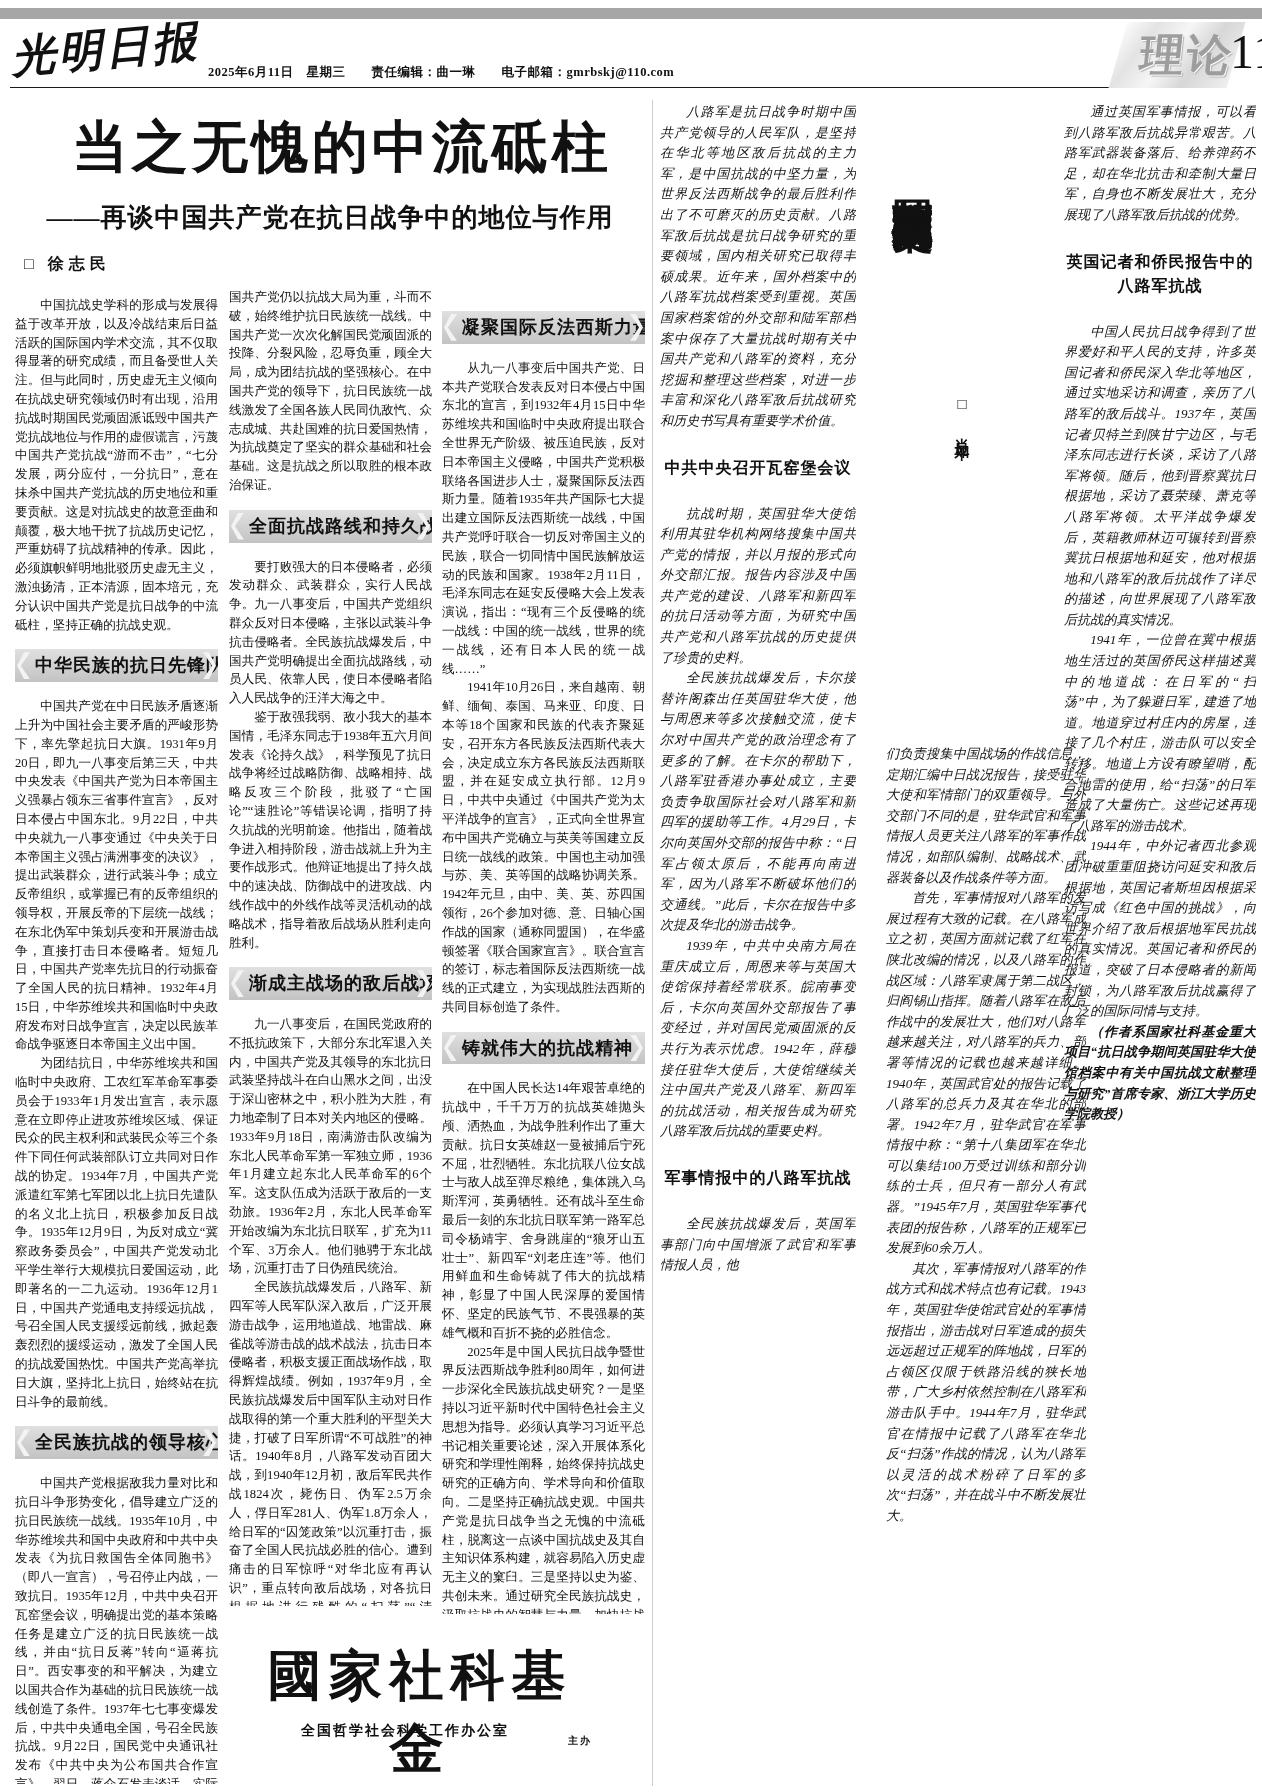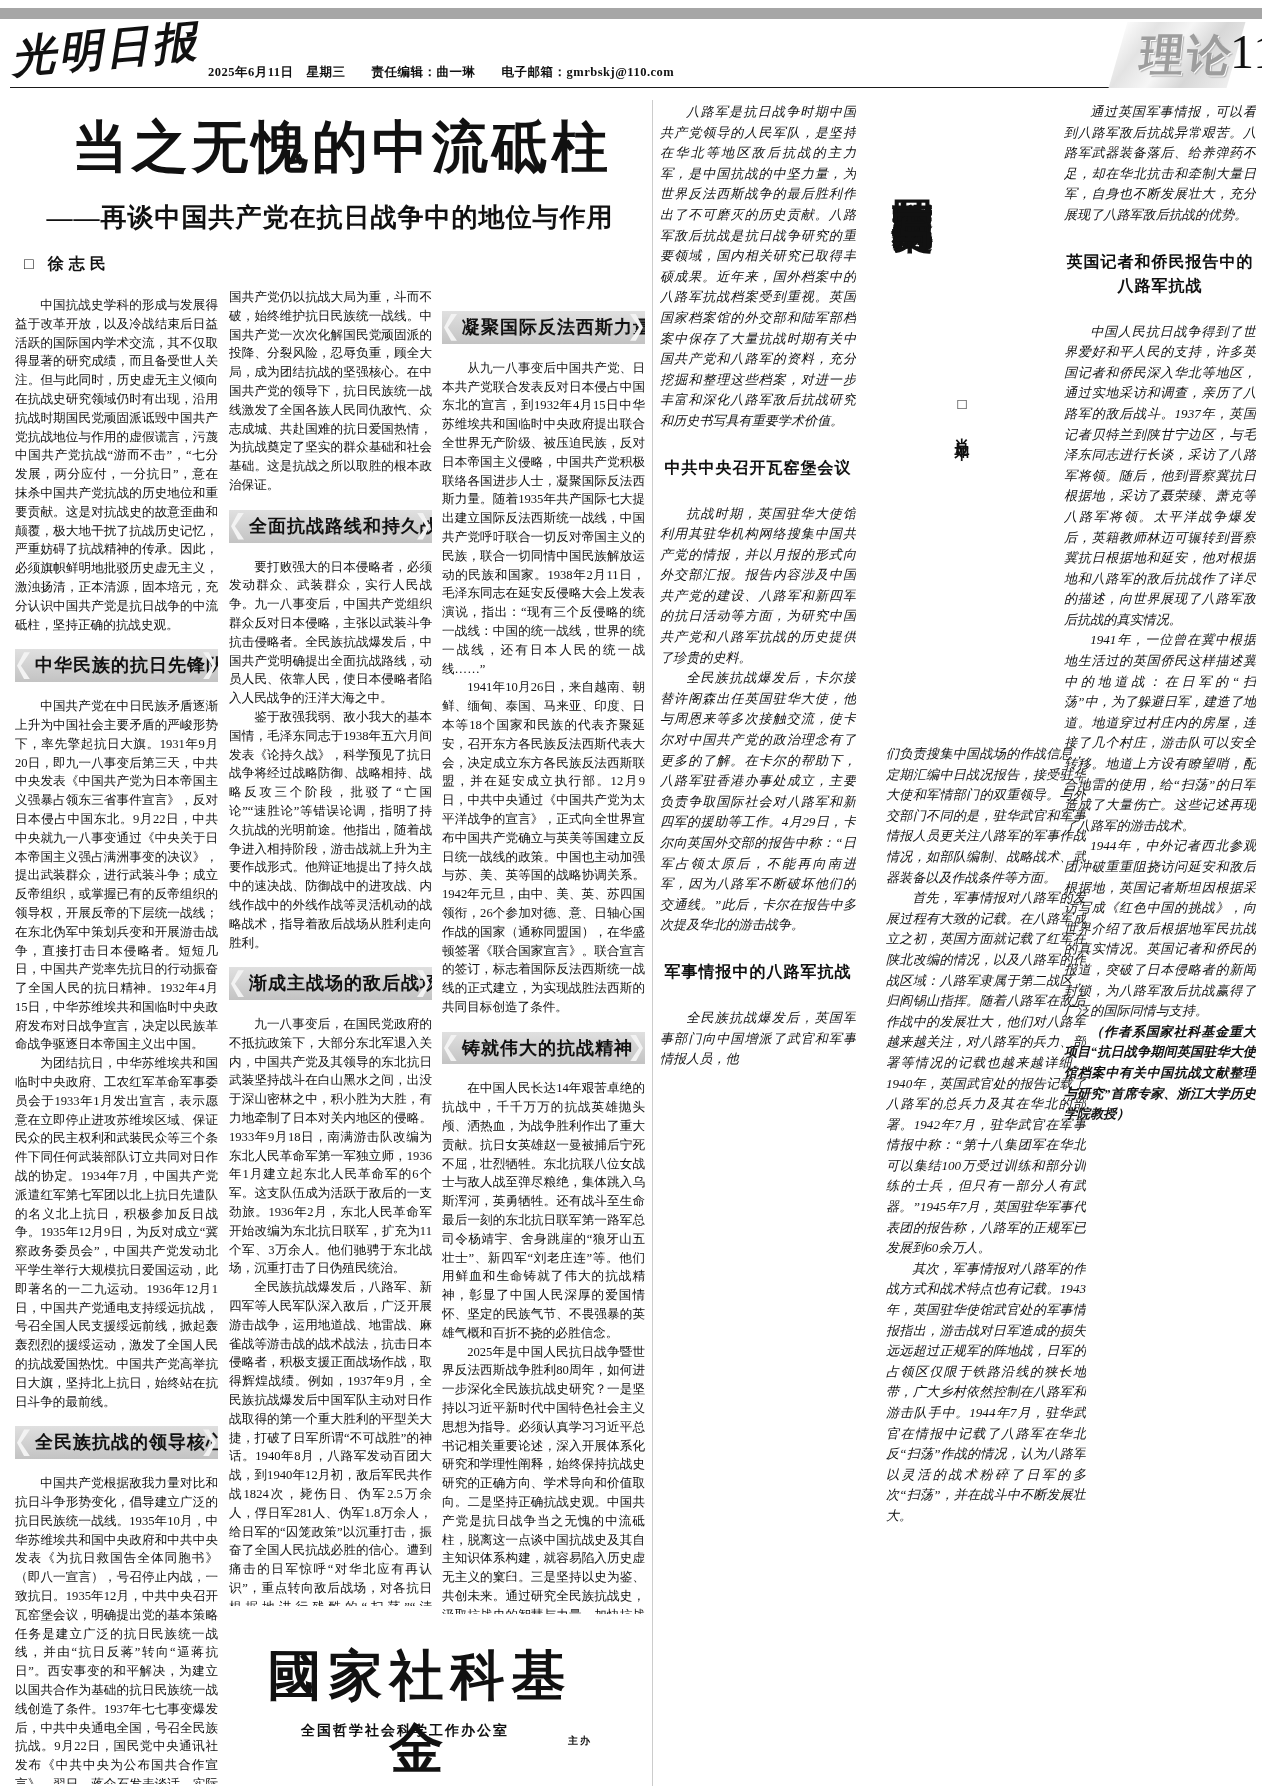--- a/index.html
+++ b/index.html
@@ -104,20 +104,21 @@
 
 <div class="abs divider"></div>
 
 <div class="abs v-title">英国档案与八路军抗战的历史书写</div>
 <div class="abs v-author">□ 肖如平</div>
 <div class="col colside cA">
     <p class="p">八路军是抗日战争时期中国共产党领导的人民军队，是坚持在华北等地区敌后抗战的主力军，是中国抗战的中坚力量，为世界反法西斯战争的最后胜利作出了不可磨灭的历史贡献。八路军敌后抗战是抗日战争研究的重要领域，国内相关研究已取得丰硕成果。近年来，国外档案中的八路军抗战档案受到重视。英国国家档案馆的外交部和陆军部档案中保存了大量抗战时期有关中国共产党和八路军的资料，充分挖掘和整理这些档案，对进一步丰富和深化八路军敌后抗战研究和历史书写具有重要学术价值。</p>
     <div class="h2s">中共中央召开瓦窑堡会议</div>
     <p class="p">抗战时期，英国驻华大使馆利用其驻华机构网络搜集中国共产党的情报，并以月报的形式向外交部汇报。报告内容涉及中国共产党的建设、八路军和新四军的抗日活动等方面，为研究中国共产党和八路军抗战的历史提供了珍贵的史料。</p>
     <p class="p">全民族抗战爆发后，卡尔接替许阁森出任英国驻华大使，他与周恩来等多次接触交流，使卡尔对中国共产党的政治理念有了更多的了解。在卡尔的帮助下，八路军驻香港办事处成立，主要负责争取国际社会对八路军和新四军的援助等工作。4月29日，卡尔向英国外交部的报告中称：“日军占领太原后，不能再向南进军，因为八路军不断破坏他们的交通线。”此后，卡尔在报告中多次提及华北的游击战争。</p>
+    <p class="p">1939年，中共中央南方局在重庆成立后，周恩来等与英国大使馆保持着经常联系。皖南事变后，卡尔向英国外交部报告了事变经过，并对国民党顽固派的反共行为表示忧虑。1942年，薛穆接任驻华大使后，大使馆继续关注中国共产党及八路军、新四军的抗战活动，相关报告成为研究八路军敌后抗战的重要史料。</p>
     <div class="h2s">军事情报中的八路军抗战</div>
     <p class="p">全民族抗战爆发后，英国军事部门向中国增派了武官和军事情报人员，他</p>
   </div>
 <div class="col colside cB">
     <p class="pc">们负责搜集中国战场的作战信息，定期汇编中日战况报告，接受驻华大使和军情部门的双重领导。与外交部门不同的是，驻华武官和军事情报人员更关注八路军的军事作战情况，如部队编制、战略战术、武器装备以及作战条件等方面。</p>
     <p class="p">首先，军事情报对八路军的发展过程有大致的记载。在八路军成立之初，英国方面就记载了红军在陕北改编的情况，以及八路军的作战区域：八路军隶属于第二战区，归阎锡山指挥。随着八路军在敌后作战中的发展壮大，他们对八路军越来越关注，对八路军的兵力、部署等情况的记载也越来越详细。1940年，英国武官处的报告记载了八路军的总兵力及其在华北的部署。1942年7月，驻华武官在军事情报中称：“第十八集团军在华北可以集结100万受过训练和部分训练的士兵，但只有一部分人有武器。”1945年7月，英国驻华军事代表团的报告称，八路军的正规军已发展到60余万人。</p>
     <p class="p">其次，军事情报对八路军的作战方式和战术特点也有记载。1943年，英国驻华使馆武官处的军事情报指出，游击战对日军造成的损失远远超过正规军的阵地战，日军的占领区仅限于铁路沿线的狭长地带，广大乡村依然控制在八路军和游击队手中。1944年7月，驻华武官在情报中记载了八路军在华北反“扫荡”作战的情况，认为八路军以灵活的战术粉碎了日军的多次“扫荡”，并在战斗中不断发展壮大。</p>
   </div>
 <div class="col colside cC">
     <p class="p">通过英国军事情报，可以看到八路军敌后抗战异常艰苦。八路军武器装备落后、给养弹药不足，却在华北抗击和牵制大量日军，自身也不断发展壮大，充分展现了八路军敌后抗战的优势。</p>

